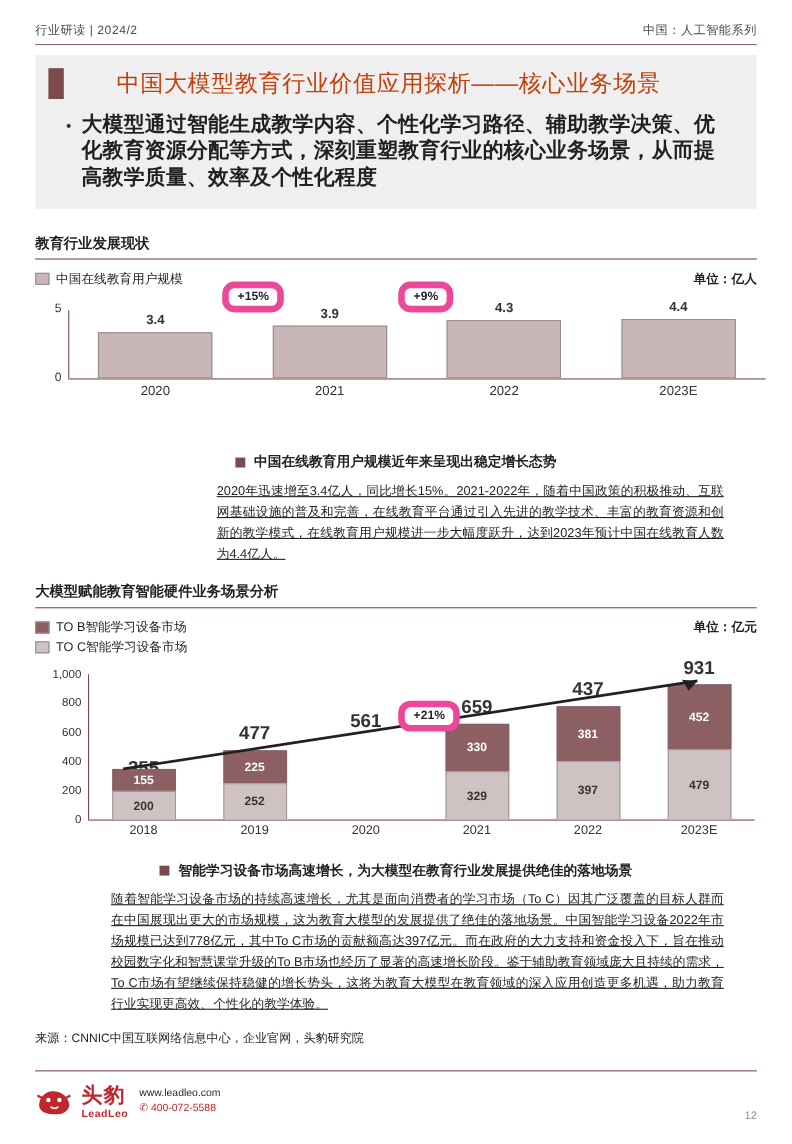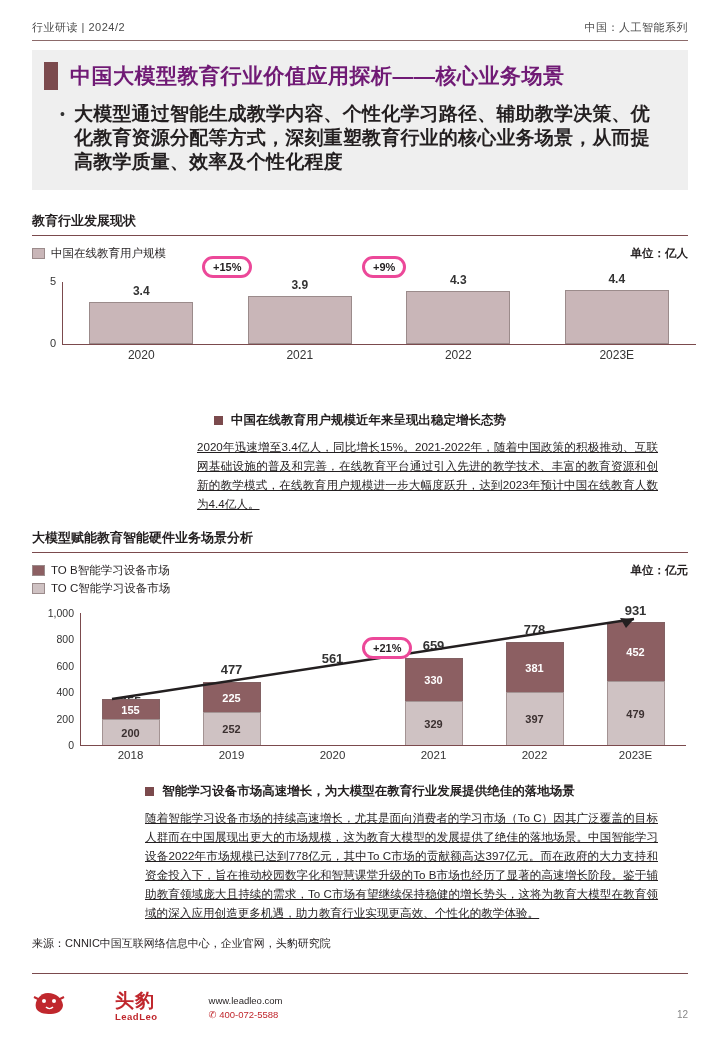--- a/index.html
+++ b/index.html
@@ -47,23 +47,24 @@
   .title-mark {
     width: 14px;
     height: 28px;
     background: #7b4a4d;
     margin-left: 12px;
     margin-right: 12px;
     flex: none;
   }
   .title-text {
     font-size: 21px;
-    font-weight: bold;
-    color: #701a75;
+    font-weight: normal;
+    color: #c2410c;
     letter-spacing: .5px;
+    margin-left: 36px;
   }
   .bullet-row {
     display: flex;
     margin: 12px 26px 0 28px;
   }
   .bullet-dot {
     flex: none;
     width: 14px;
     font-size: 14px;
     line-height: 24px;
@@ -136,21 +137,21 @@
     position: absolute; left: 50%; transform: translateX(-50%);
     font-size: 12px; font-weight: bold; color: #333; white-space: nowrap;
   }
   .c1-xlabels {
     position: absolute; left: 30px; top: 66px; width: 634px; display: flex;
   }
   .c1-xlabels div { flex: 1; text-align: center; font-size: 12px; color: #333; }
 
   .growth-pill {
     position: absolute;
-    border: 3px solid #ec4899;
+    border: 6px solid #ec4899;
     border-radius: 11px;
     background: #fff;
     font-size: 11px;
     font-weight: bold;
     padding: 2px 8px;
     color: #231f20;
     white-space: nowrap;
   }
 
   
@@ -166,21 +167,21 @@
     width: 9px; height: 9px; background: #7b4a4d; margin-right: 8px; flex: none;
   }
   .para {
     margin: 8px 30px 0 165px;
     font-size: 11.6px;
     line-height: 19px;
     color: #231f20;
     text-align: justify;
     text-decoration: underline;
   }
-  .para.wide { margin-left: 113px; margin-right: 30px; }
+  .para.wide { margin-left: 69px; margin-right: 30px; }
 
   
   .chart2 {
     position: relative;
     height: 160px;
     margin-top: 14px;
   }
   .c2-axis-y {
     position: absolute; left: 48px; top: 0; width: 1.2px; height: 132px; background: #7b4a4d;
   }
@@ -202,21 +203,21 @@
     width: 100%;
     display: flex; align-items: center; justify-content: center;
     font-size: 11px; font-weight: bold; color: #fff;
     border: 1px solid rgba(120,100,100,.5);
     border-bottom: none;
   }
   .c2-seg.light { background: #cfc2c3; color: #3b3030; }
   .c2-seg.dark  { background: #8c5f62; color: #ffffff; }
   .c2-total {
     position: absolute; left: 50%; transform: translateX(-50%);
-    font-size: 13px; font-weight: bold; color: #333; white-space: nowrap;
+    font-size: 17px; font-weight: bold; color: #333; white-space: nowrap;
   }
   .c2-xlabels {
     position: absolute; left: 48px; top: 136px; width: 606px; display: flex;
   }
   .c2-xlabels div { flex: 1; text-align: center; font-size: 11.5px; color: #333; }
 
   .trend-line {
     position: absolute;
     left: 0; top: 0; width: 100%; height: 100%;
     pointer-events: none;
@@ -229,21 +230,21 @@
     color: #231f20;
   }
   .footer-rule {
     position: absolute;
     left: 32px; right: 32px; bottom: 66px;
     height: 1.2px; background: #7b4a4d;
   }
   .footer {
     position: absolute;
     left: 32px; bottom: 18px;
-    display: flex; align-items: flex-end; gap: 41px;
+    display: flex; align-items: flex-start;
   }
   .logo-mark { margin-right: 8px; }
   .logo-text { line-height: 1.1; }
   .logo-cn { font-size: 19px; font-weight: bold; color: #c0272d; letter-spacing: 1px; }
   .logo-en { font-size: 9.5px; font-weight: bold; color: #c0272d; letter-spacing: .5px; }
   .footer-contact { margin-left: 10px; font-size: 9.5px; line-height: 1.5; }
   .phone { color: #c0272d; }
   .page-num {
     position: absolute; right: 32px; bottom: 20px;
     font-size: 10px; color: #888;
@@ -376,21 +377,21 @@
         <div class="c2-total" style="bottom:79px;">561</div>
       </div>
       <div class="c2-slot">
         <div class="c2-total" style="bottom:92px;">659</div>
         <div class="c2-stack">
           <div class="c2-seg dark" style="height:43px;">330</div>
           <div class="c2-seg light" style="height:44px;">329</div>
         </div>
       </div>
       <div class="c2-slot">
-        <div class="c2-total" style="bottom:108px;">778</div>
+        <div class="c2-total" style="bottom:108px;">437</div>
         <div class="c2-stack">
           <div class="c2-seg dark" style="height:50px;">381</div>
           <div class="c2-seg light" style="height:53px;">397</div>
         </div>
       </div>
       <div class="c2-slot">
         <div class="c2-total" style="bottom:127px;">931</div>
         <div class="c2-stack">
           <div class="c2-seg dark" style="height:59px;">452</div>
           <div class="c2-seg light" style="height:64px;">479</div>

